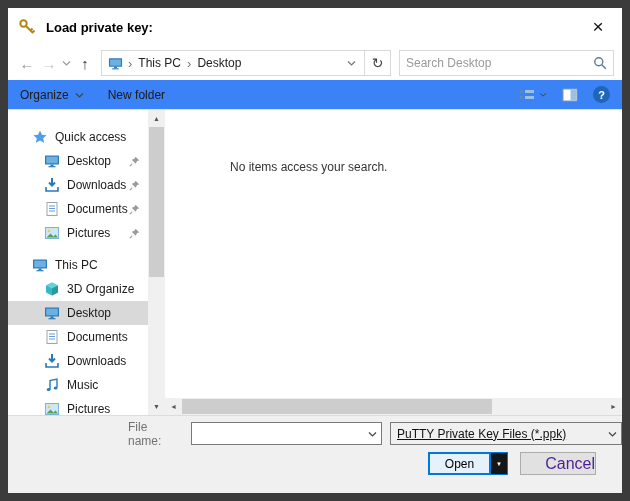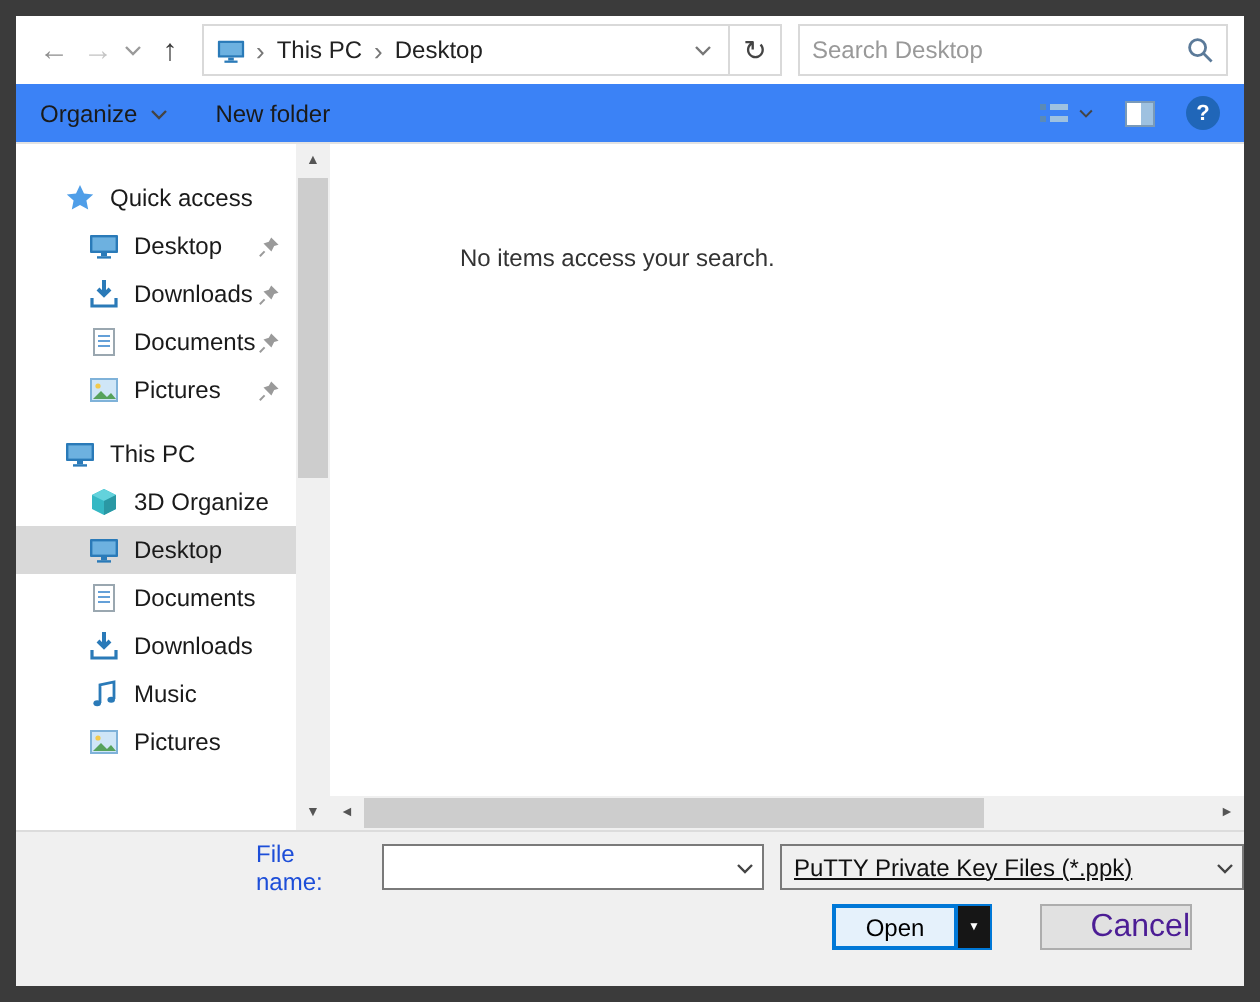--- a/index.html
+++ b/index.html
@@ -76,42 +76,52 @@
   .empty-msg { position: absolute; top: 50px; left: 65px; font-size: 12px; color: #333; }
 
   .hscroll { position: absolute; left: 0; right: 0; bottom: 0; height: 17px; background: #f0f0f0; }
   .sb-arrow.left { left: 0; top: 0; }
   .sb-arrow.right { right: 0; top: 0; }
   .hthumb { position: absolute; left: 17px; top: 1px; width: 310px; height: 15px; background: #cdcdcd; }
 
   
   .footer { height: 78px; background: #f0f0f0; border-top: 1px solid #dcdcdc; flex: 0 0 auto; padding-top: 6px; }
   .fn-row { display: flex; align-items: center; padding-left: 120px; height: 23px; }
-  .fn-row label { font-size: 12px; color: #1d4ed8; margin-right: 10px; }
+  .fn-row label { font-size: 12px; color: #737373; margin-right: 10px; }
   .fn-combo { width: 202px; height: 23px; background: #fff; border: 1px solid #7a7a7a; display: flex; align-items: center; }
   .fn-combo input { flex: 1; border: none; outline: none; height: 100%; padding: 0 5px; font-size: 12px; min-width: 0; }
   .combo-chevron { width: 16px; display: flex; justify-content: center; align-items: center; flex: 0 0 auto; }
   .type-combo { width: 245px; height: 23px; margin-left: 8px; background: #f0f0f0; border: 1px solid #7a7a7a;
                 display: flex; align-items: center; font-size: 12px; color: #111; padding-left: 6px; cursor: default; text-decoration: underline; }
   .type-combo .val { flex: 1; white-space: nowrap; overflow: hidden; }
 
-  .btn-row { display: flex; justify-content: flex-end; align-items: center; margin-top: 7px; padding-right: 26px; gap: 24px; }
+  .btn-row { display: flex; justify-content: flex-end; align-items: center; margin-top: 7px; padding-right: 26px; gap: 12px; }
   .open-split { display: flex; height: 23px; }
   .open-btn { width: 63px; height: 23px; background: #e5f1fb; border: 1px solid #0078d7;
               box-shadow: inset 0 0 0 1px #0078d7; font-size: 12px; color: #000; }
   .open-arrow { width: 17px; height: 23px; background: #161616; border: 1px solid #0078d7; border-left: none;
                 color: #fff; font-size: 6px; }
   .cancel-btn { width: 76px; height: 23px; background: #e1e1e1; border: 1px solid #adadad; font-size: 16px; color: #4c1d95; text-align: right; }
 </style>
 </head>
 <body>
 
 <div class="frame">
   <div class="dialog">
 
+    <div class="titlebar">
+      <span class="title-icon">
+        <svg width="18" height="18" viewBox="0 0 18 18">
+            <circle cx="5.5" cy="5.5" r="3.2" fill="none" stroke="#b8860b" stroke-width="2"></circle>
+            <path d="M8 8l7 7M12.5 12.5l2-2M14.5 14.5l2-2" stroke="#b8860b" stroke-width="2" fill="none"></path>
+          </svg>
+      </span>
+      <span class="title">Load private key:</span>
+      <button class="close-btn">×</button>
+    </div>
 
     <div class="navbar">
       <button class="nav-btn back">←</button>
       <button class="nav-btn fwd">→</button>
       <span class="nav-chevron">
         <svg width="9" height="6" viewBox="0 0 9 6">
             <polyline points="1,1.5 4.5,5 8,1.5" fill="none" stroke="#9a9a9a" stroke-width="1.2"></polyline>
           </svg>
       </span>
       <button class="nav-btn up">↑</button>

